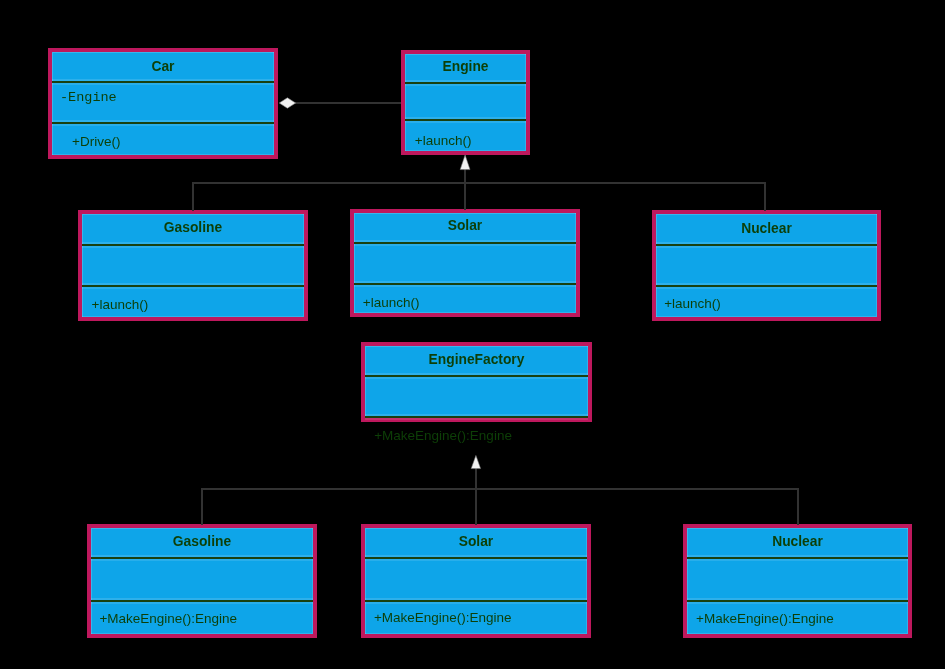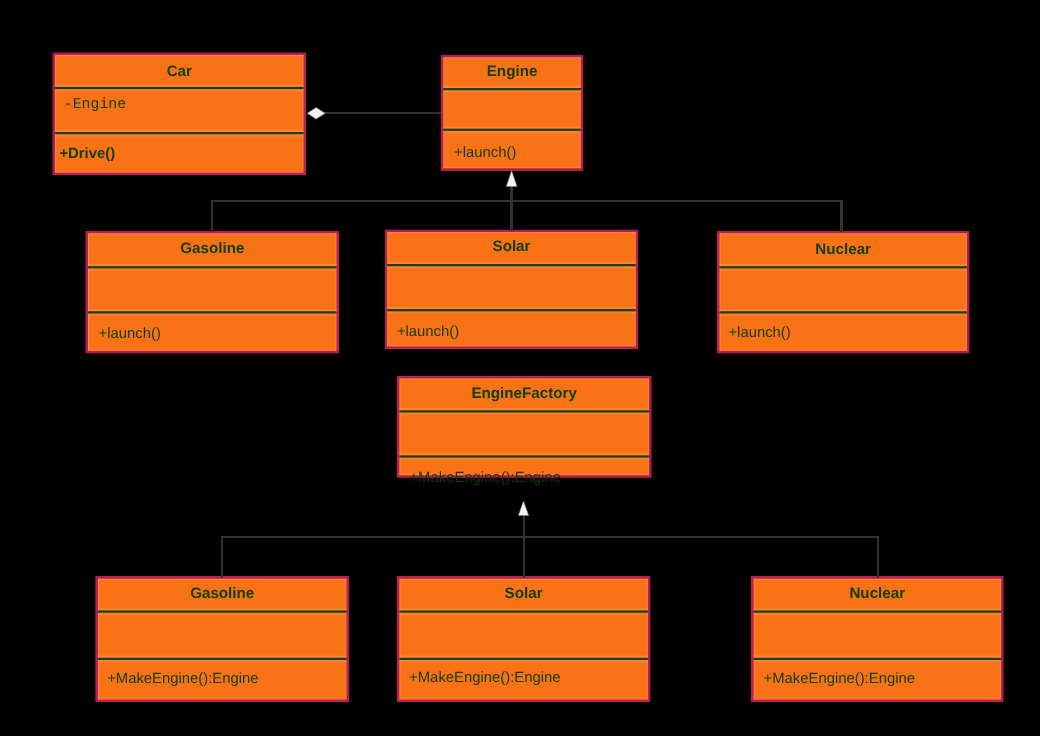--- a/index.html
+++ b/index.html
@@ -17,22 +17,22 @@
   }
   #canvas {
     position: absolute;
     left: 0; top: 0;
     width: 945px;
     height: 669px;
   }
   .uml-box {
     position: absolute;
     box-sizing: border-box;
-    background: #f97316;
-    border: 2px solid #be185d;
+    background: #0ea5e9;
+    border: 4px solid #be185d;
     box-shadow: inset 1px 1px 0 0 rgba(255,255,255,0.18),
                 inset -1px -1px 0 0 rgba(255,255,255,0.14);
   }
   .uml-sep {
     position: absolute;
     left: 0; right: 0;
     height: 2px;
     background: #18400f;
     box-shadow: 0 -2px 0 0 rgba(255,255,255,0.13), 0 2px 0 0 rgba(255,255,255,0.11);
   }
@@ -63,21 +63,21 @@
 </style>
 </head>
 <body>
 
 <div id="canvas">
   <div class="uml-box" style="left:48px; top:48px; width:230px; height:111px;">
     <div class="uml-title" style="top:7.8px;">Car</div>
     <div class="uml-sep" style="top:29px;"></div>
     <div class="uml-text" style="top:39.4px; left:8.0px;font-family:Liberation Mono, monospace;">-Engine</div>
     <div class="uml-sep" style="top:70px;"></div>
-    <div class="uml-text" style="top:82.8px; left:4px;font-weight:bold;">+Drive()</div>
+    <div class="uml-text" style="top:82.8px; left:20px;">+Drive()</div>
   </div>
   <div class="uml-box" style="left:401px; top:50px; width:129px; height:105px;">
     <div class="uml-title" style="top:6.4px;">Engine</div>
     <div class="uml-sep" style="top:28px;"></div>
     <div class="uml-text" style="top:38px; left:9.8px;"></div>
     <div class="uml-sep" style="top:65px;"></div>
     <div class="uml-text" style="top:80.3px; left:9.8px;">+launch()</div>
   </div>
   <div class="uml-box" style="left:78px; top:210px; width:230px; height:111px;">
     <div class="uml-title" style="top:7.4px;">Gasoline</div>
@@ -93,21 +93,21 @@
     <div class="uml-sep" style="top:70px;"></div>
     <div class="uml-text" style="top:82.7px; left:8.8px;">+launch()</div>
   </div>
   <div class="uml-box" style="left:652px; top:210px; width:229px; height:111px;">
     <div class="uml-title" style="top:8.0px;">Nuclear</div>
     <div class="uml-sep" style="top:30px;"></div>
     <div class="uml-text" style="top:40px; left:8.2px;"></div>
     <div class="uml-sep" style="top:71px;"></div>
     <div class="uml-text" style="top:83.1px; left:8.2px;">+launch()</div>
   </div>
-  <div class="uml-box" style="left:361px; top:342px; width:231px; height:92px;">
+  <div class="uml-box" style="left:361px; top:342px; width:231px; height:80px;">
     <div class="uml-title" style="top:7.2px;">EngineFactory</div>
     <div class="uml-sep" style="top:29px;"></div>
     <div class="uml-text" style="top:39px; left:9.2px;"></div>
     <div class="uml-sep" style="top:70px;"></div>
     <div class="uml-text" style="top:82.6px; left:9.2px;">+MakeEngine():Engine</div>
   </div>
   <div class="uml-box" style="left:87px; top:524px; width:230px; height:114px;">
     <div class="uml-title" style="top:7.0px;">Gasoline</div>
     <div class="uml-sep" style="top:29px;"></div>
     <div class="uml-text" style="top:41px; left:8.4px;"></div>

